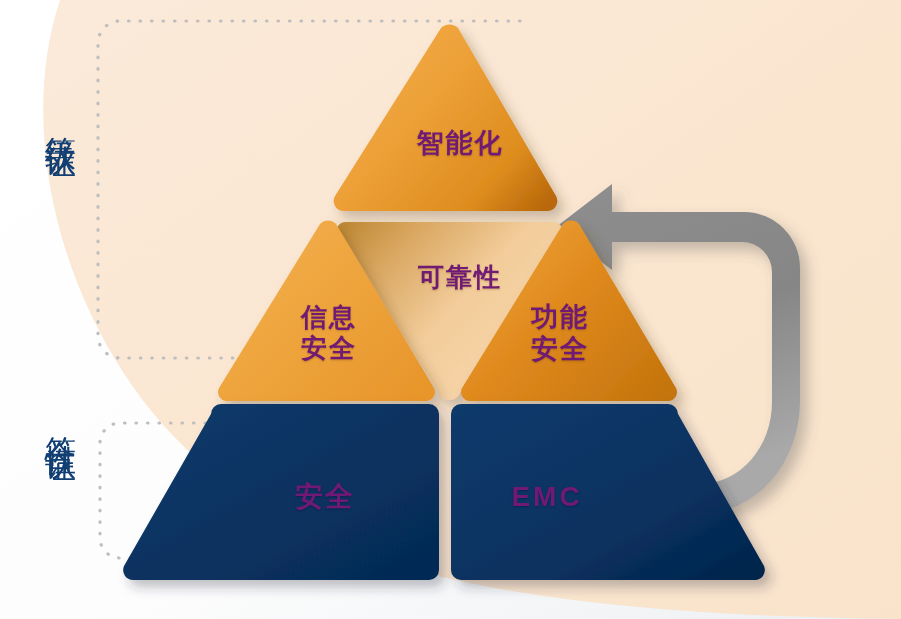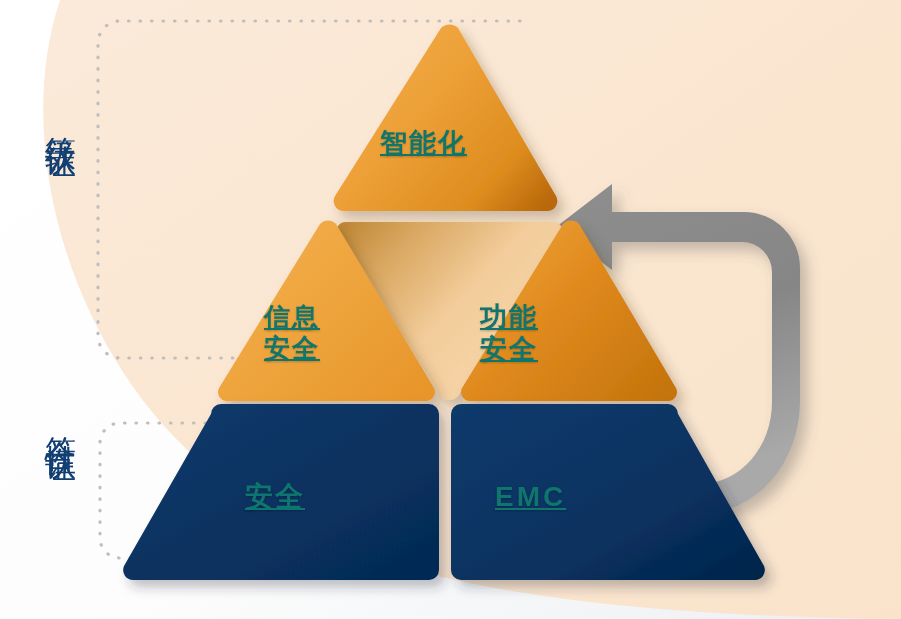--- a/index.html
+++ b/index.html
@@ -32,35 +32,35 @@
     line-height:1;
     white-space:nowrap;
     user-select:none;
   }
   #label-level{ left:45px; top:112px; }
   #label-compliance{ left:45px; top:412px; }
 
   
   .cap{
     position:absolute;
-    color:#0f766e;
+    color:#701a75;
     font-weight:700;
+    text-align:center;
     line-height:1.18;
     white-space:pre-line;
     user-select:none;
     letter-spacing:2px;
     text-shadow:0 1px 2px rgba(90,50,0,.30);
-    text-decoration:underline;
   }
   #cap-intel    { left:380px; top:128px; width:160px; font-size:27px; }
-  #cap-infosec  { left:264px; top:302px; width:160px; font-size:26px; }
+  #cap-infosec  { left:249px; top:302px; width:160px; font-size:26px; }
   #cap-reliab   { left:380px; top:262px; width:160px; font-size:26px; text-shadow:0 1px 2px rgba(120,80,20,.35); }
   #cap-funcsafe { left:480px; top:302px; width:160px; font-size:27px; }
   #cap-safety   { left:245px; top:480px; width:160px; font-size:28px; text-shadow:0 1px 2px rgba(0,20,60,.45); }
-  #cap-emc      { left:495px; top:480px; width:160px; font-size:28px; letter-spacing:3px; text-shadow:0 1px 2px rgba(0,20,60,.45); }
+  #cap-emc      { left:467px; top:480px; width:160px; font-size:28px; letter-spacing:3px; text-shadow:0 1px 2px rgba(0,20,60,.45); }
 </style>
 </head>
 <body>
 
 <div id="stage">
 
   <svg class="layer" viewBox="0 0 901 619">
     <defs>
 
       <filter id="shadowSoft" x="-25%" y="-25%" width="160%" height="160%">
@@ -211,20 +211,21 @@
 
   <div class="side-label" id="label-level">等级认证</div>
 
   <div class="side-label" id="label-compliance">符合性认证</div>
 
   <div class="cap" id="cap-intel">智能化</div>
 
   <div class="cap" id="cap-infosec">信息
 安全</div>
 
+  <div class="cap" id="cap-reliab">可靠性</div>
 
   <div class="cap" id="cap-funcsafe">功能
 安全</div>
 
   <div class="cap" id="cap-safety">安全</div>
 
   <div class="cap" id="cap-emc">EMC</div>
 
 </div>
 

